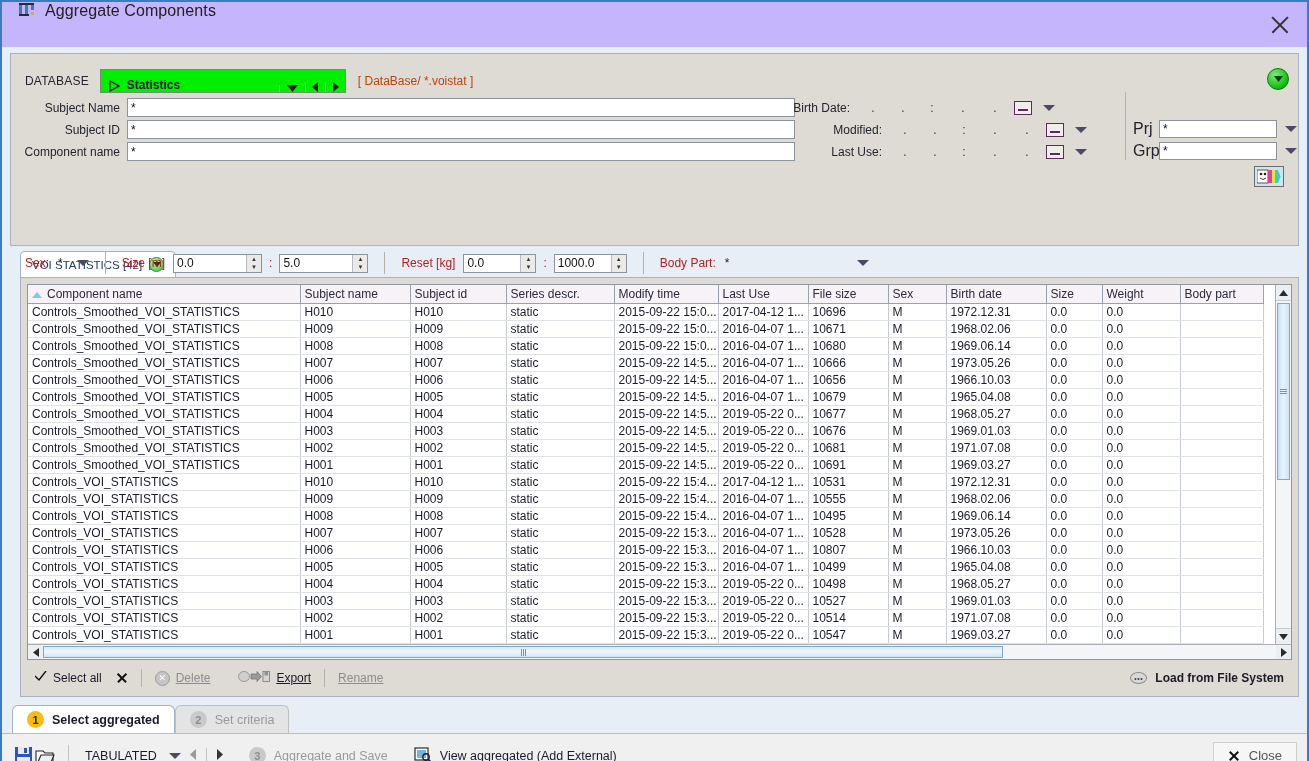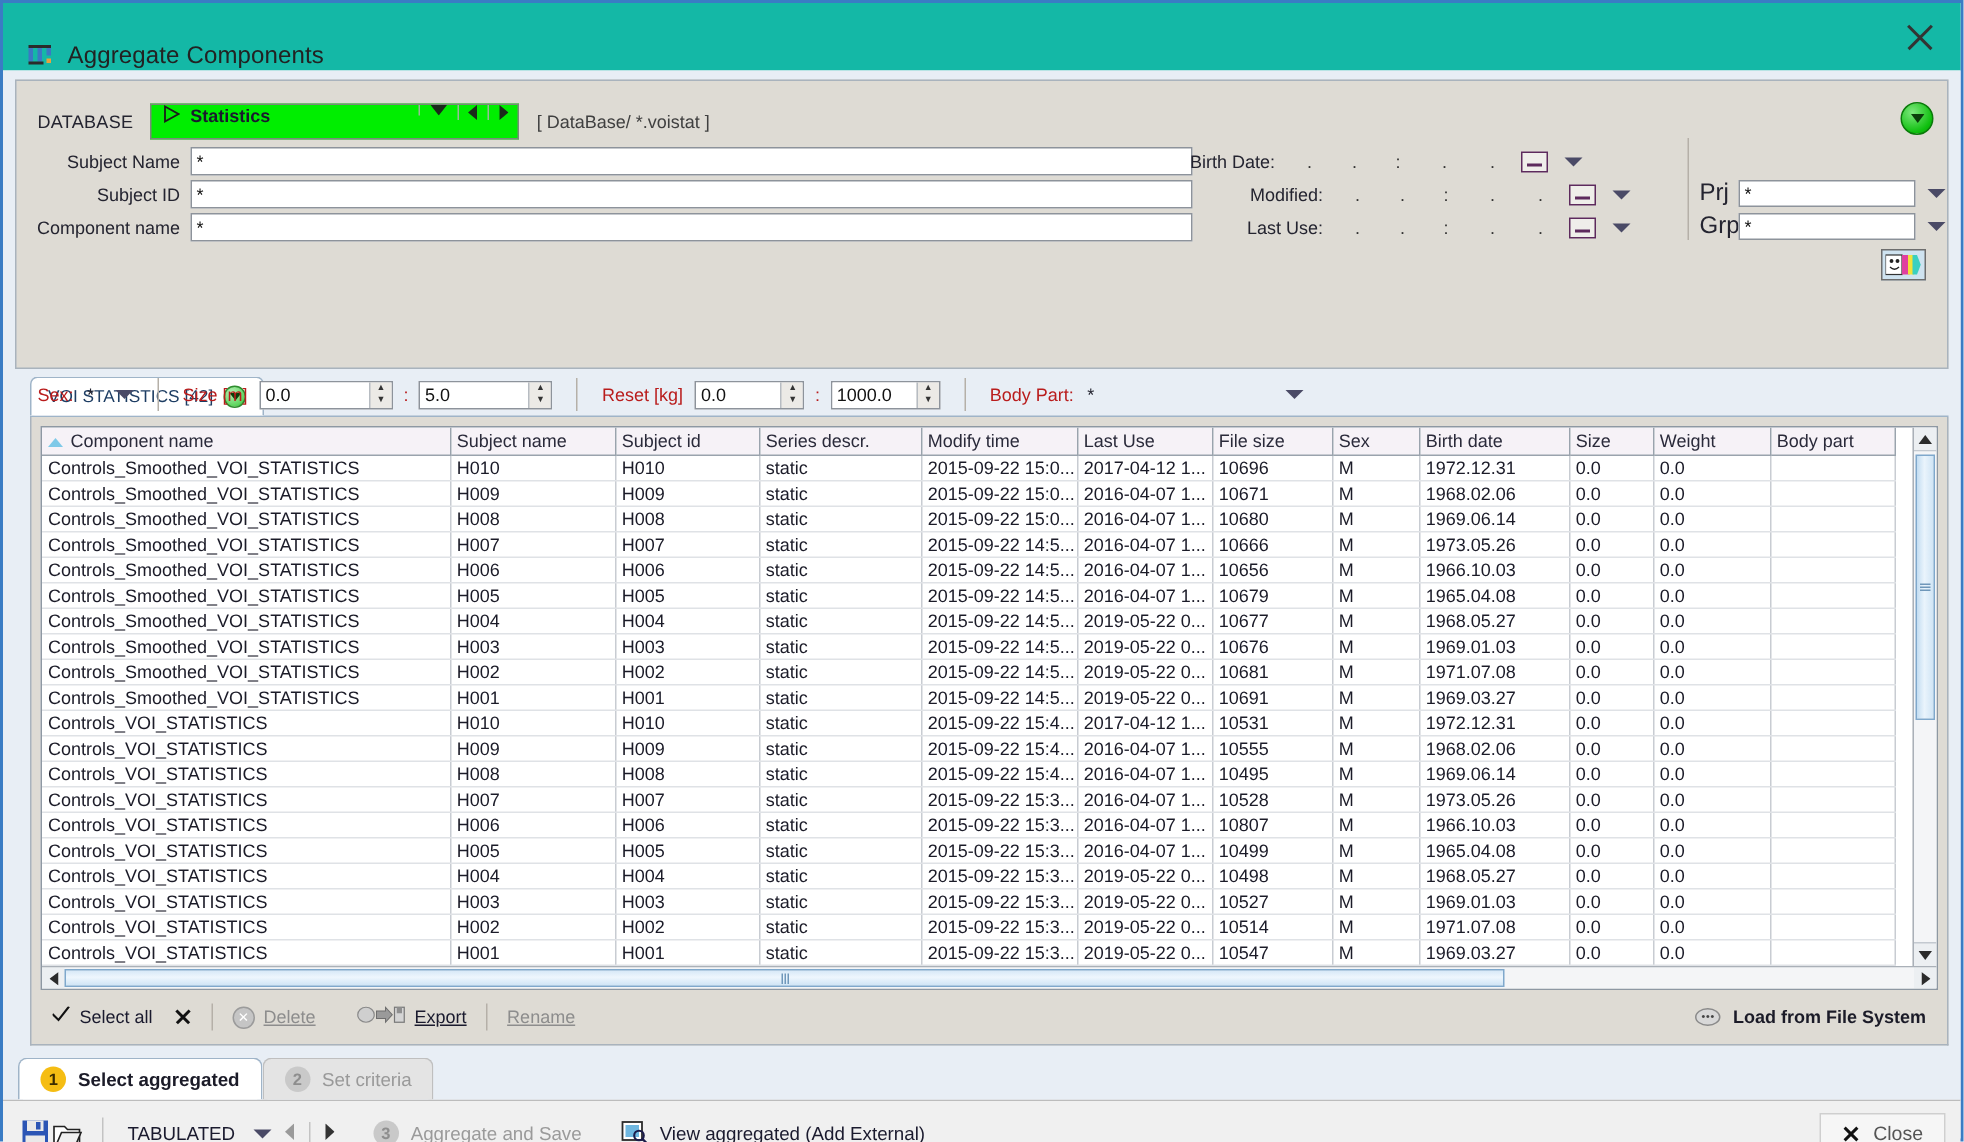--- a/index.html
+++ b/index.html
@@ -17,22 +17,22 @@
   #window {
     position: absolute; inset: 0;
     border: 2px solid #3a7cc4;
     background: #ffffff;
     display: flex; flex-direction: column;
   }
 
   
   #titlebar {
     height: 45px; flex: 0 0 45px;
-    background: #14b8a6;
-    display: flex; align-items: flex-end;
+    background: #c4b5fd;
+    display: flex; align-items: flex-start;
     padding: 0 10px 0 16px;
     position: relative;
   }
   #title-icon {
     width: 18px; height: 18px;
     margin-right: 9px;
     flex: 0 0 18px;
     position: relative;
   }
   #title-text {
@@ -67,41 +67,41 @@
     background: #dedbd4;
     border: 1px solid #a9b3bd;
     position: relative;
     height: 193px;
     flex: 0 0 193px;
   }
 
   .row-dbline { position: absolute; left: 14px; top: 15px; display: flex; align-items: center; }
   .lbl-database { font-size: 12px; color: #242430; letter-spacing: .2px; margin-right: 11px;}
   .db-combo {
-    display: flex; align-items: flex-start;
+    display: flex; align-items: flex-end;
     height: 24px;
     background: #00ee00;
     border: 1px solid #7a8a7a;
   }
   .db-combo .db-play {
     width: 26px; display: flex; align-items: center; justify-content: center;
   }
   .db-combo .db-name {
     width: 152px; font-weight: bold; font-size: 12px;
     display: flex; align-items: center; color: #1a1a2e;
   }
   .db-arrowcell {
     width: 26px; border-left: 1px solid #9ab89a;
     display: flex; align-items: center; justify-content: center;
   }
   .db-navcell {
     width: 20px; border-left: 1px solid #9ab89a;
     display: flex; align-items: center; justify-content: center;
   }
-  .db-path { margin-left: 12px; font-size: 12px; color: #404040; }
+  .db-path { margin-left: 12px; font-size: 12px; color: #c2410c; }
 
   
   #query-actions {
     position: absolute; right: 36px; top: 12px;
     height: 27px;
     border: 1px solid #9aa0a8; border-radius: 5px;
     background: #dedbd4;
     display: flex; align-items: center;
     padding: 0 10px; gap: 9px;
   }

